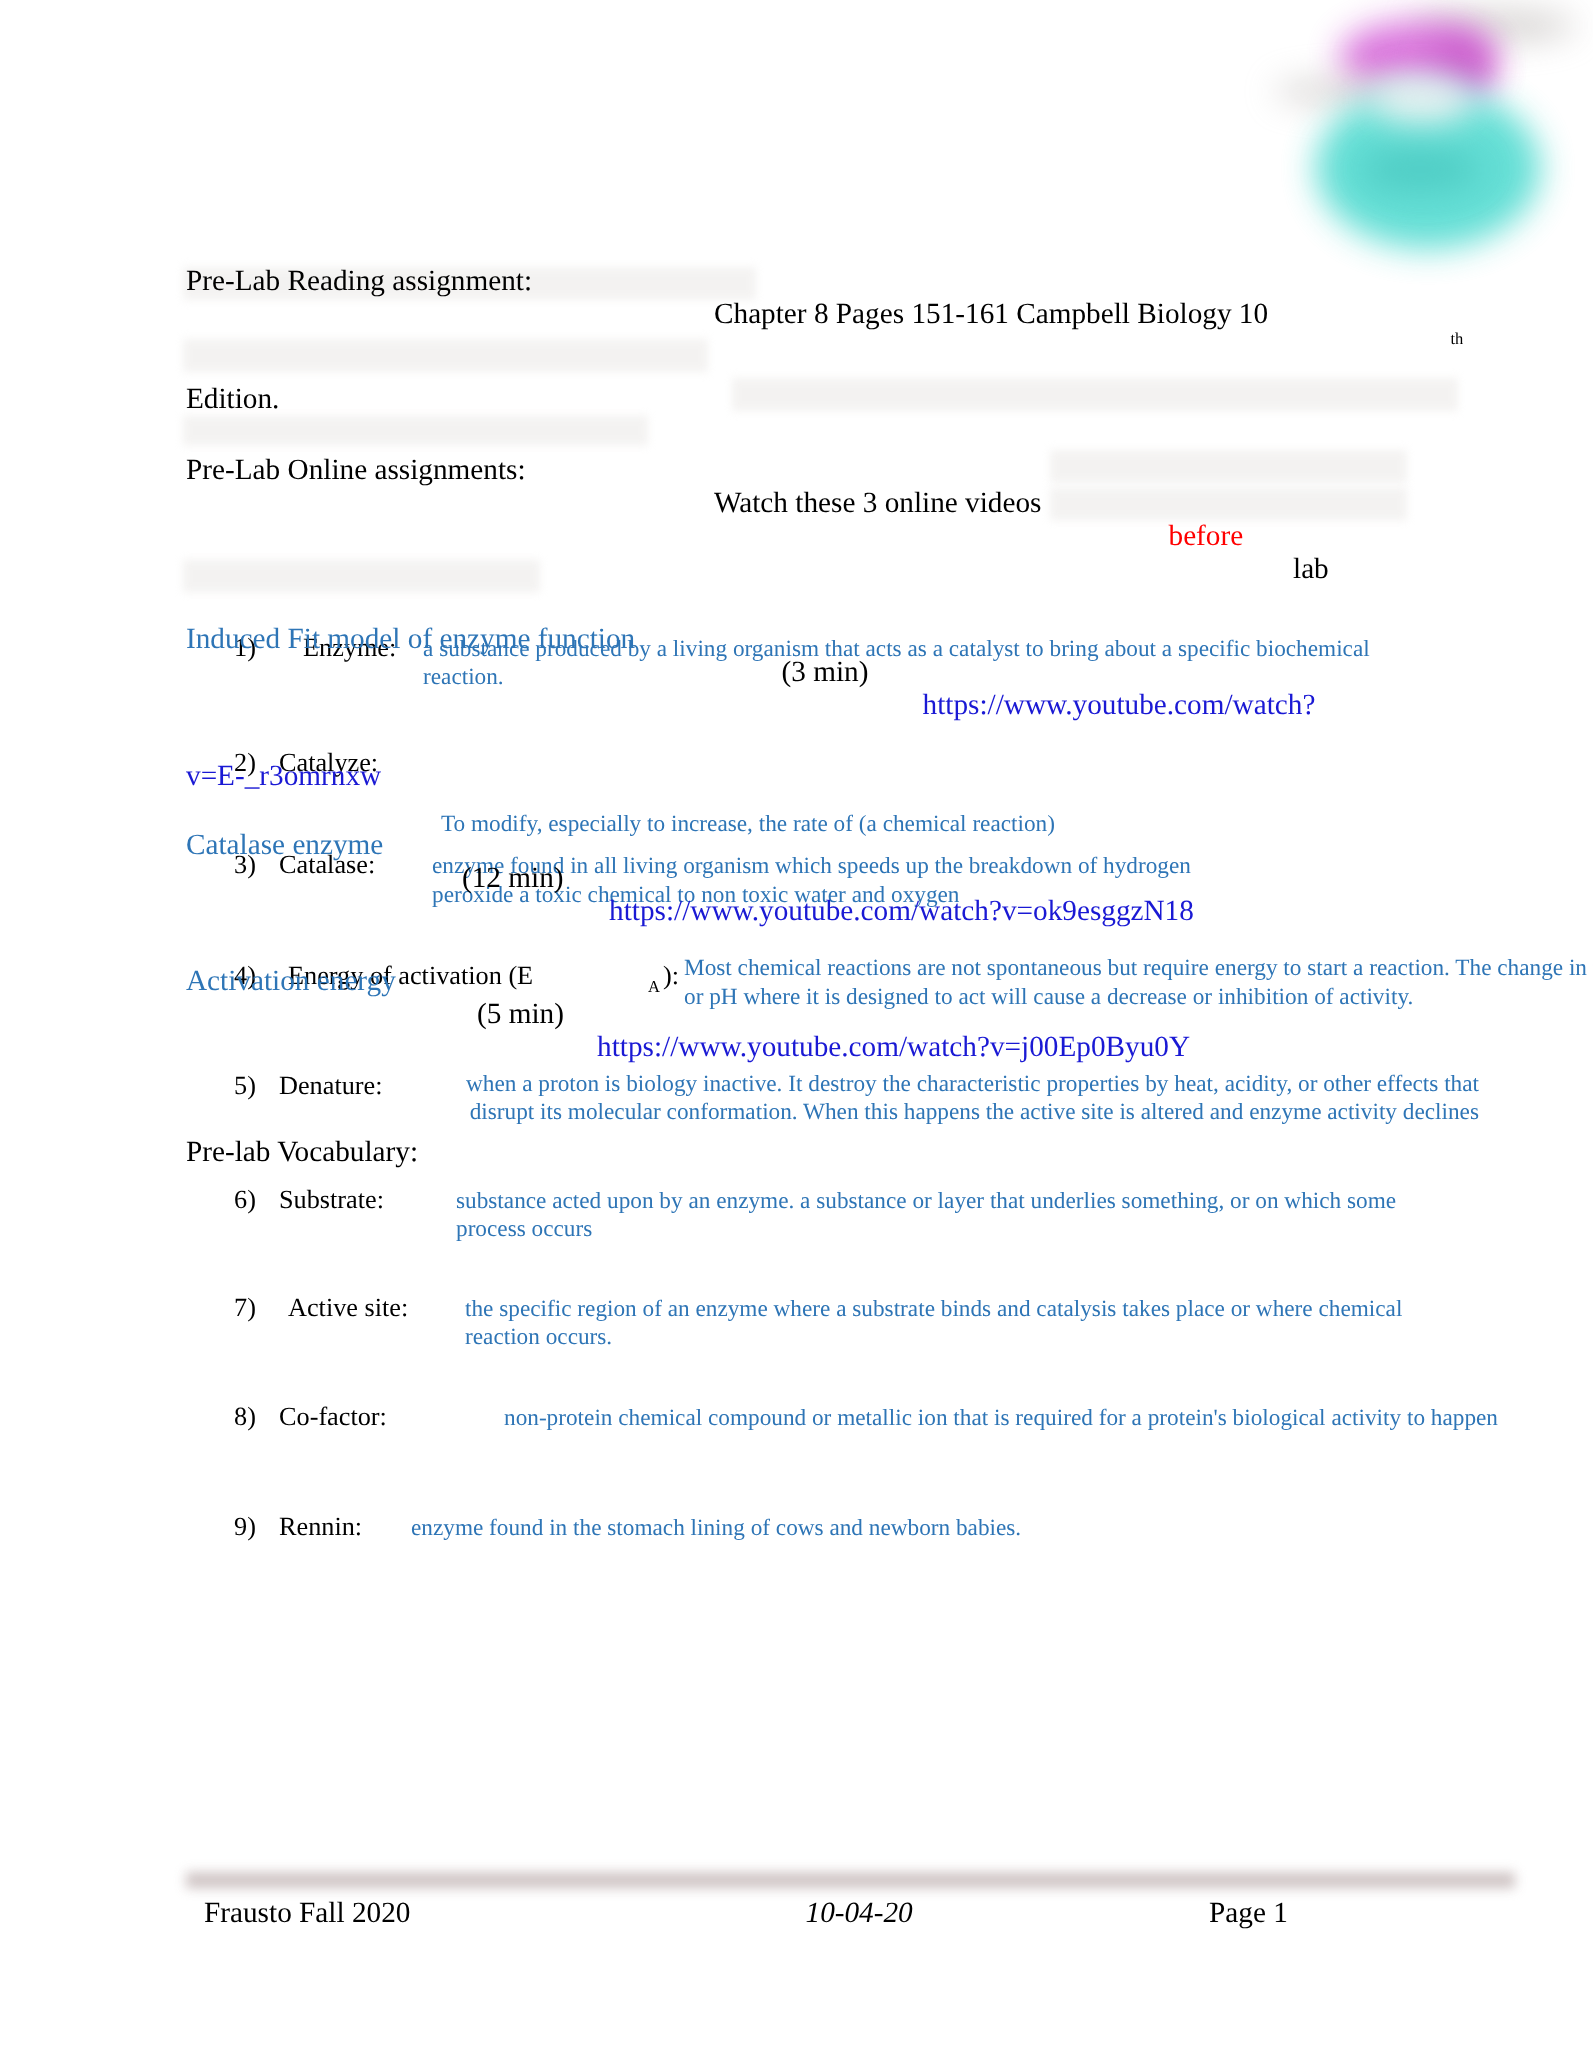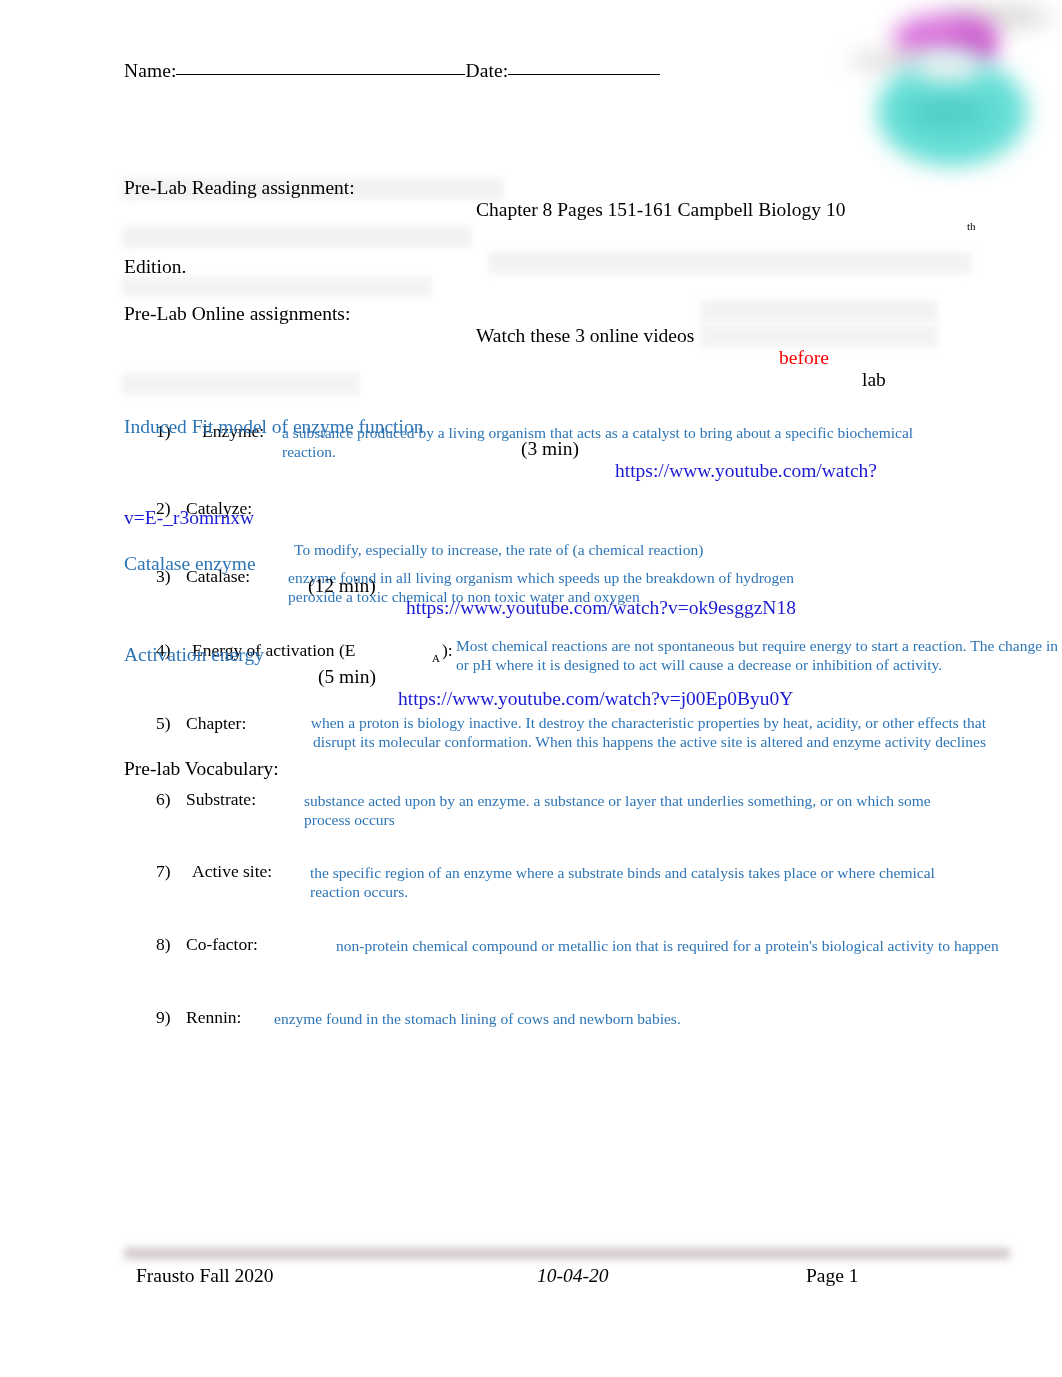--- a/index.html
+++ b/index.html
@@ -185,23 +185,20 @@
   <div class="clipart">
     <div class="blob blob-gray"></div>
     <div class="blob blob-magenta"></div>
     <div class="blob blob-magenta2"></div>
     <div class="blob blob-gray2"></div>
     <div class="blob blob-teal"></div>
     <div class="blob blob-white"></div>
     <div class="blob blob-teal-inner"></div>
   </div>
 
-  <div class="abs t19 nowrap" id="name-date-line">
-    <span>Name:</span><span class="rule" id="rule-name"></span><span>Date:</span><span class="rule" id="rule-date"></span>
-  </div>
 
 
   <div class="hl" style="left:122px; top:178px; width:382px; height:22px;"></div>
   <div class="hl" style="left:122px; top:226px; width:350px; height:22px;"></div>
   <div class="hl" style="left:488px; top:252px; width:484px; height:22px;"></div>
   <div class="hl" style="left:122px; top:277px; width:310px; height:20px;"></div>
   <div class="hl" style="left:700px; top:300px; width:238px; height:22px;"></div>
   <div class="hl" style="left:700px; top:325px; width:238px; height:22px;"></div>
 
   <div class="abs t19 nowrap above" id="prelab-reading-label">Pre-Lab Reading assignment:</div>
@@ -251,21 +248,21 @@
   <div class="vocab-item" style="left:156px; top:640px;">
     <span class="vocab-num">4)</span>
     <span class="vocab-term" style="left:36px;">Energy of activation (E</span>
     <span class="vocab-term" style="left:276px; font-size:11px; top:12px;">A</span>
     <span class="vocab-term" style="left:286px;">):</span>
     <span class="vocab-ans" style="left:300px; top:-4px; width:706px;">Most chemical reactions are not spontaneous but require energy to start a reaction. The change in the temperature or pH where it is designed to act will cause a decrease or inhibition of activity.</span>
   </div>
 
   <div class="vocab-item" style="left:156px; top:713px;">
     <span class="vocab-num">5)</span>
-    <span class="vocab-term" style="left:30px;">Chapter:</span>
+    <span class="vocab-term" style="left:30px;">Denature:</span>
     <span class="vocab-ans" style="left:140px; top:0px; width:690px;text-align:right;">when a proton is biology inactive. It destroy the characteristic properties by heat, acidity, or other effects that disrupt its molecular conformation. When this happens the active site is altered and enzyme activity declines</span>
   </div>
 
   <div class="vocab-item" style="left:156px; top:789px;">
     <span class="vocab-num">6)</span>
     <span class="vocab-term" style="left:30px;">Substrate:</span>
     <span class="vocab-ans" style="left:148px; top:2px; width:630px;">substance acted upon by an enzyme. a substance or layer that underlies something, or on which some process occurs</span>
   </div>
 
   <div class="vocab-item" style="left:156px; top:861px;">

